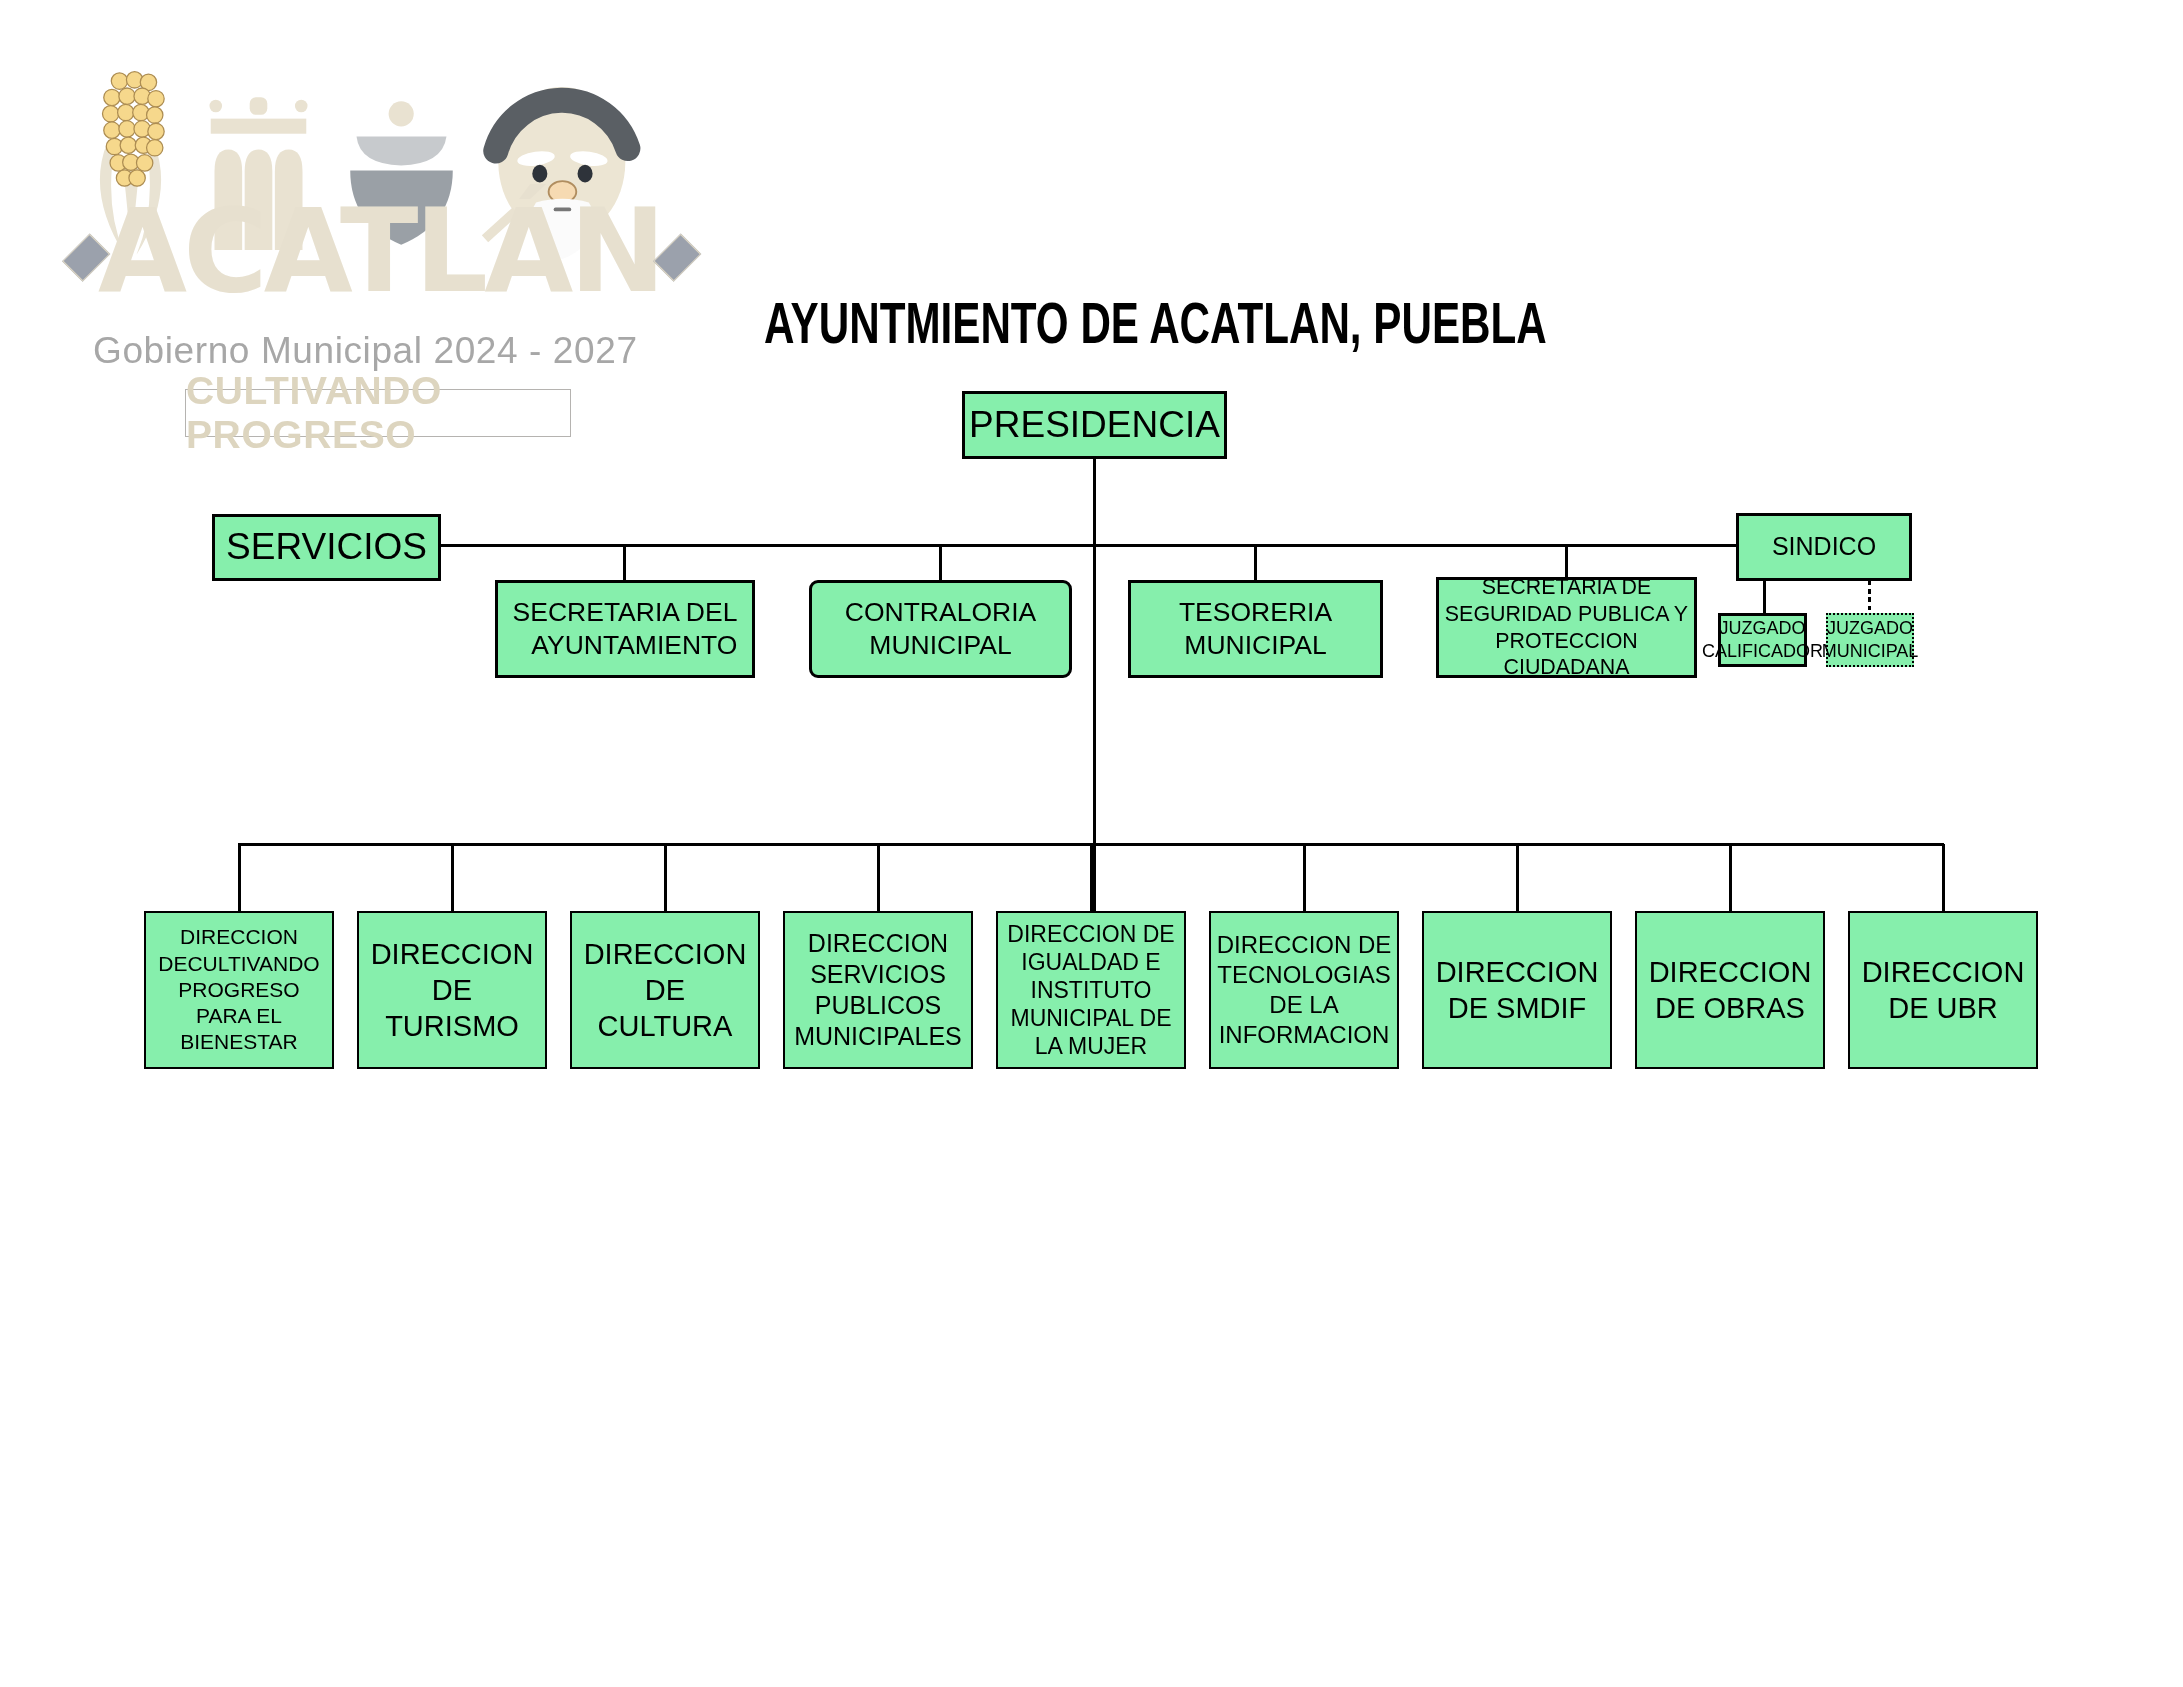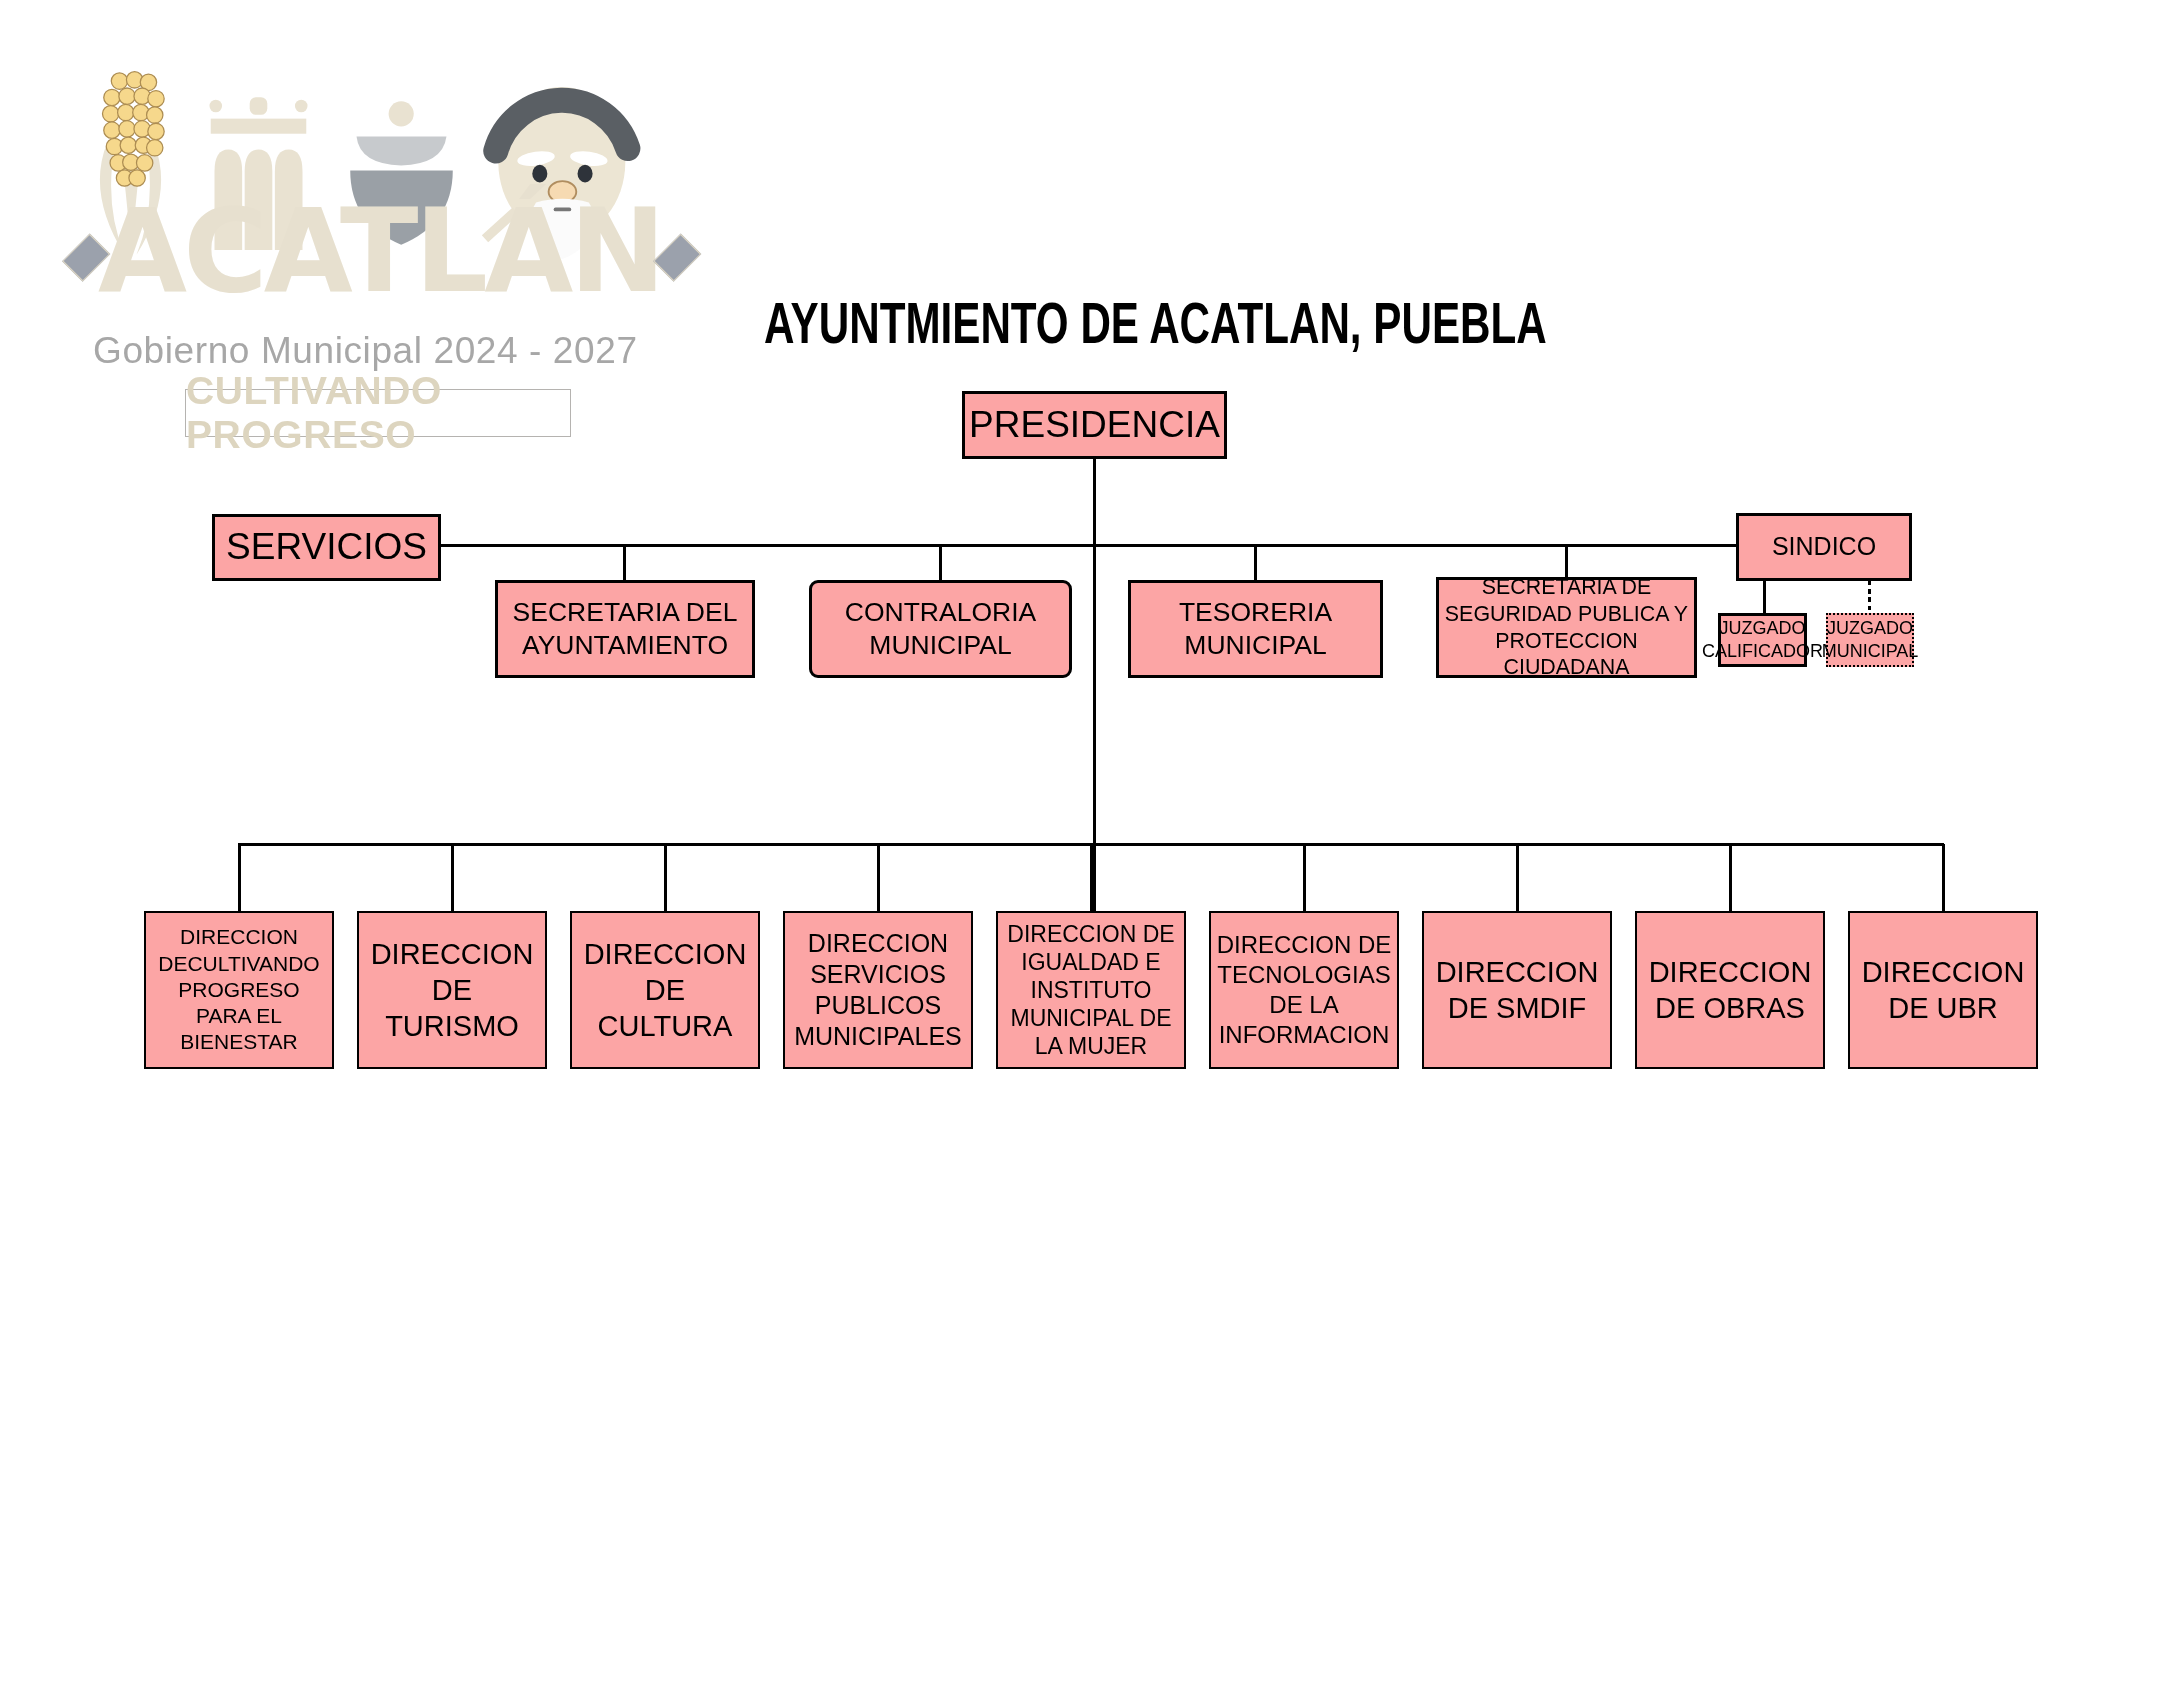--- a/index.html
+++ b/index.html
@@ -1,20 +1,20 @@
 <!DOCTYPE html>
 <html style="font-size:10px"><head>
 <meta charset="utf-8">
 <style>
   html,body{margin:0;padding:0;background:#ffffff;}
   .canvas{position:relative;width:2183px;height:1338px;background:#ffffff;overflow:hidden;
           font-family:"Liberation Sans",sans-serif;}
 
   
-  .node{position:absolute;box-sizing:border-box;background:#fca5a5;border:3.2px solid #000;
+  .node{position:absolute;box-sizing:border-box;background:#86efac;border:3.2px solid #000;
         display:flex;align-items:center;justify-content:center;text-align:center;
         white-space:pre-line;color:#000;line-height:1.25;}
   .node.b4{border-width:2.5px;}
   .node.dotted{border:2.5px dotted #000;}
   .fs58{font-size:37px;} .fs56{font-size:25px;} .fs42{font-size:26.5px;} .fs34{font-size:21.4px;}
   .fs21{font-size:18px;line-height:1.3;}
   .fs46{font-size:29px;} .fs40{font-size:25px;} .fs38{font-size:24px;}
   .fs37{font-size:23px;line-height:1.22;} .fs33{font-size:21px;}
 
   
@@ -143,21 +143,21 @@
   </div>
 
   <div class="node fs58" style="left:212px;top:514px;width:229px;height:67px;">
     <span>SERVICIOS</span>
   </div>
 
   <div class="node fs56" style="left:1736px;top:513px;width:176px;height:68px;">
     <span>SINDICO</span>
   </div>
 
-  <div class="node fs42" style="left:495px;top:580px;width:260px;height:98px;">
+  <div class="node fs42" style="left:495px;top:580px;width:260px;height:98px;text-align:right;">
     <span>SECRETARIA DEL
 AYUNTAMIENTO</span>
   </div>
 
   <div class="node fs42" style="left:809px;top:580px;width:263px;height:98px;border-radius:9px;">
     <span>CONTRALORIA
 MUNICIPAL</span>
   </div>
 
   <div class="node fs42" style="left:1128px;top:580px;width:255px;height:98px;">

